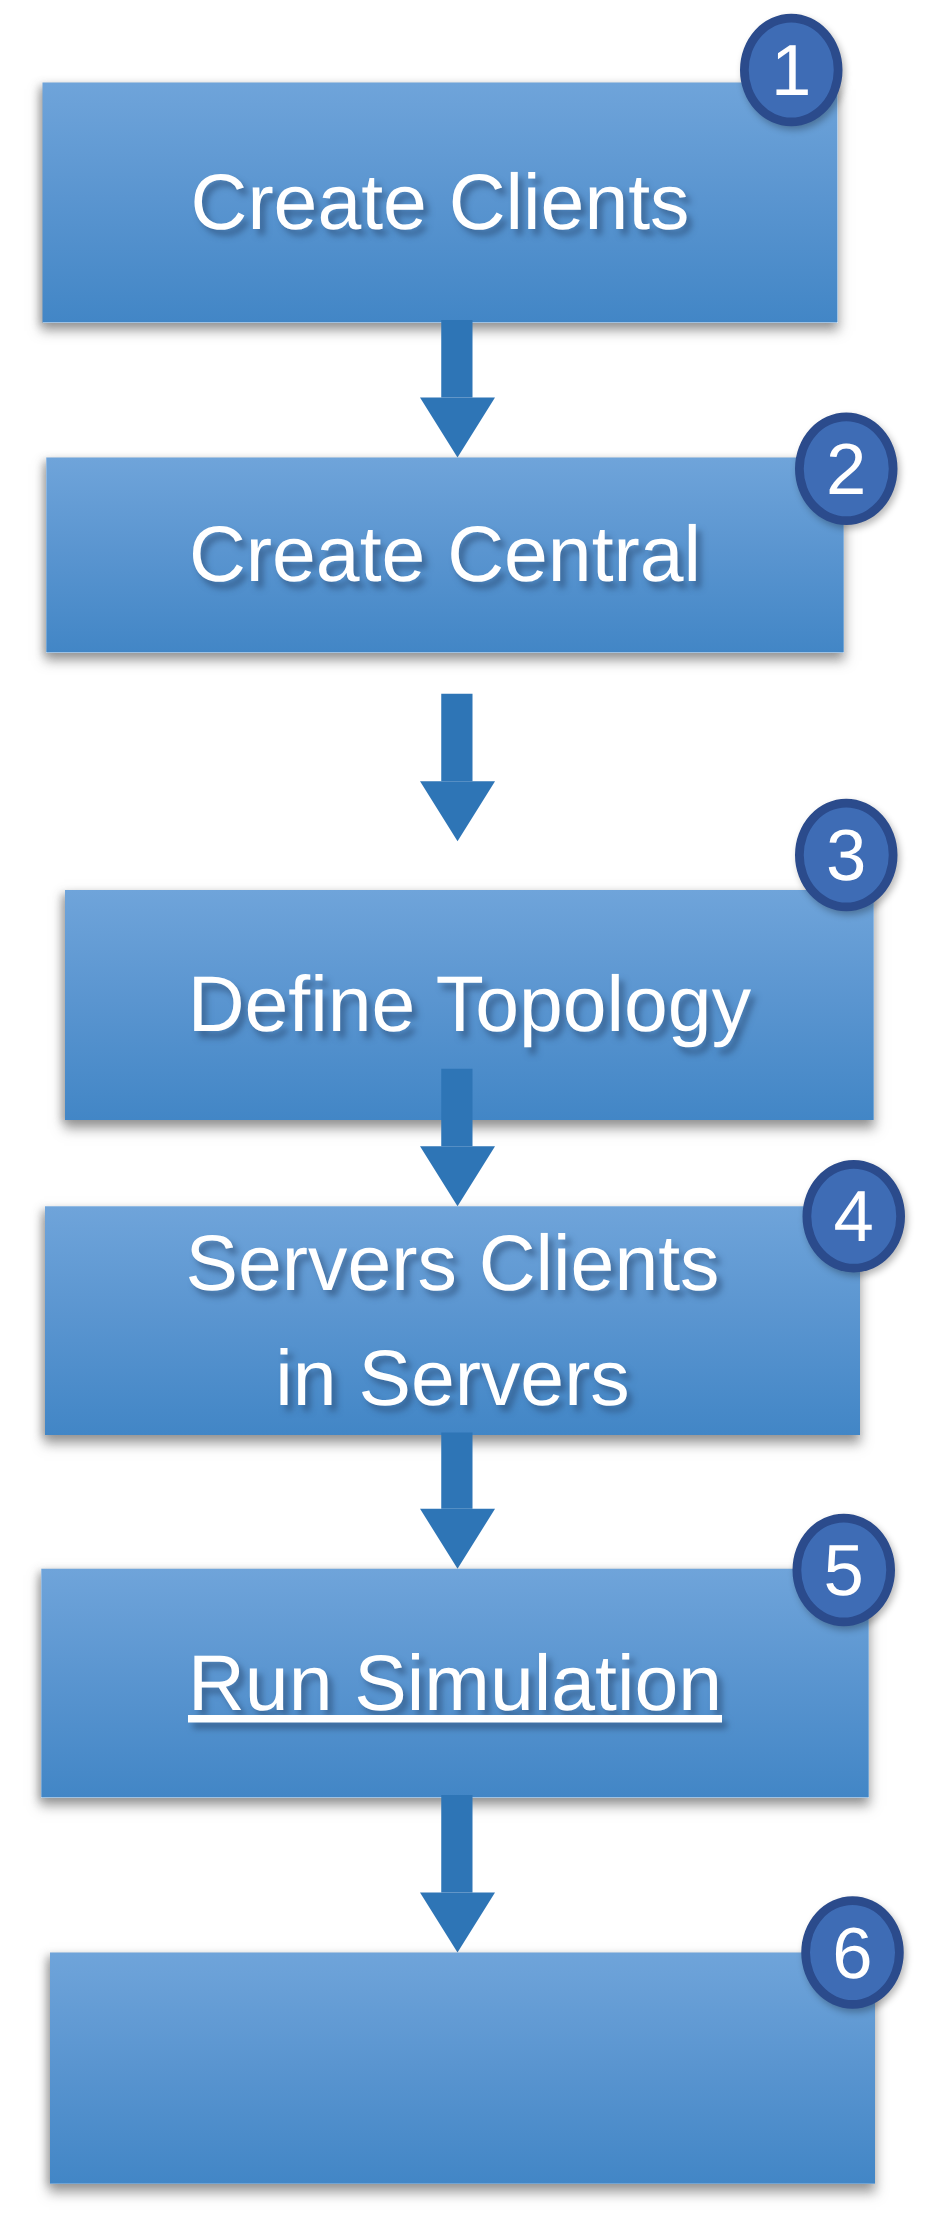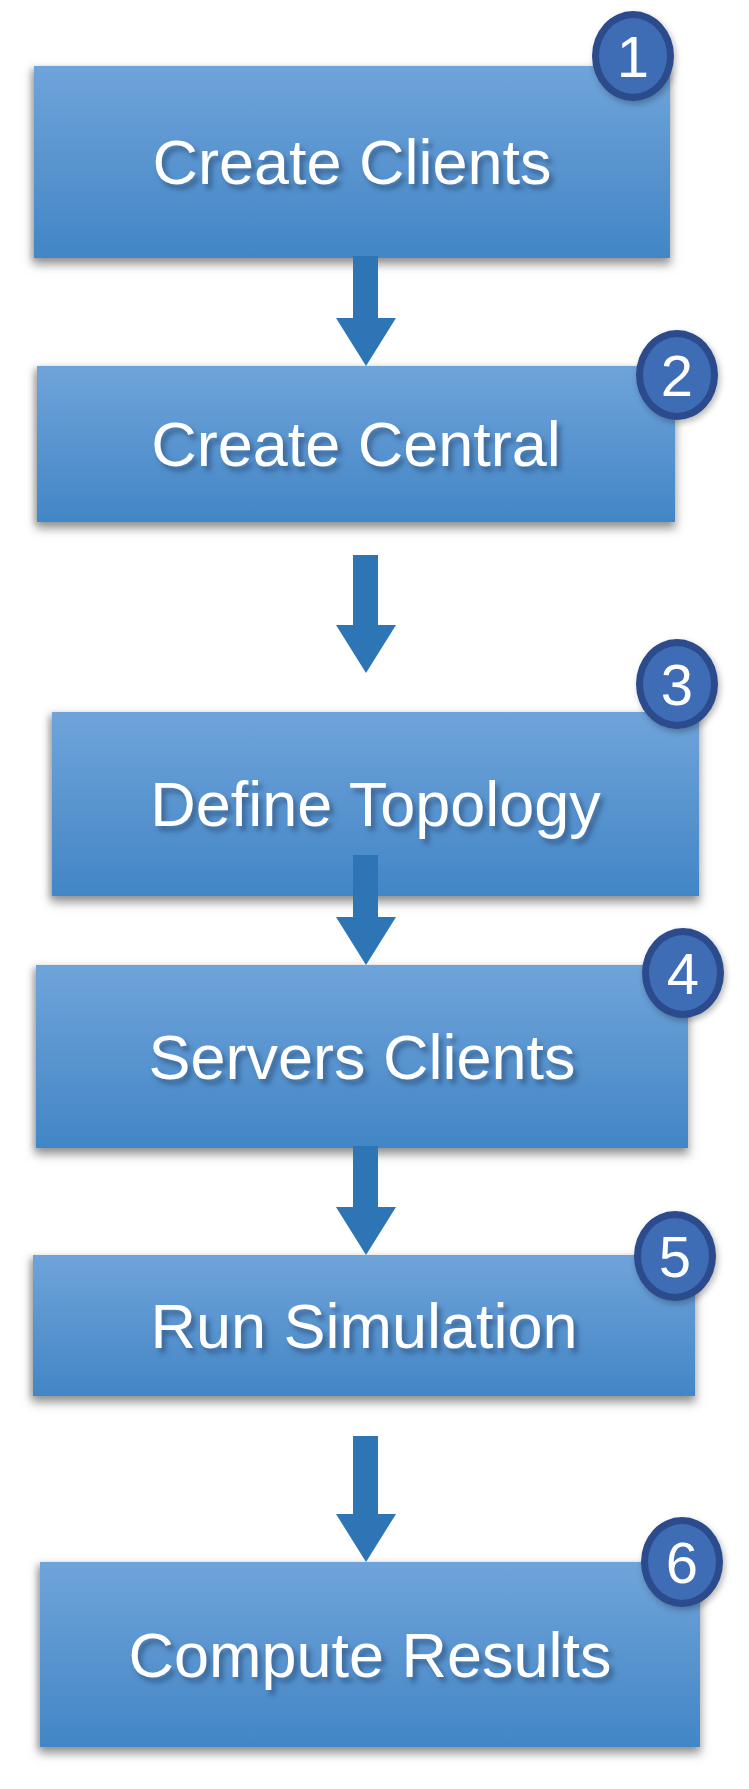--- a/index.html
+++ b/index.html
@@ -28,21 +28,21 @@
     display: block;
     font-size: 63px;
     line-height: 92px;
     white-space: nowrap;
     text-shadow: 4px 5px 5px rgba(40,72,112,0.60);
   }
   .b1 { left: 34px;  top: 66px;   width: 636px; height: 192px; }
   .b2 { left: 37px;  top: 366px;  width: 638px; height: 156px; }
   .b3 { left: 52px;  top: 673px;  width: 647px; height: 184px; margin-top: 39px; }
   .b4 { left: 36px;  top: 965px;  width: 652px; height: 183px; }
-  .b5 { left: 33px;  top: 1255px; width: 662px; height: 141px; }
+  .b5 { left: 33px;  top: 1255px; width: 662px; height: 183px; text-decoration: underline; }
   .b6 { left: 40px;  top: 1562px; width: 660px; height: 185px; }
 
   
   .badge {
     position: absolute;
     width: 68px;
     height: 76px;
     border: 7px solid #2B4B8C;
     border-radius: 50%;
     background: #3E6CB5;
@@ -113,38 +113,38 @@
   </div>
   <div class="badge g3">
     <span>3</span>
   </div>
 
   <div class="arrow-shaft s3"></div>
   <div class="arrow-head h3"></div>
 
   <div class="box b4">
     <span class="line">Servers Clients</span>
+    <span class="line">in Servers</span>
   </div>
   <div class="badge g4">
     <span>4</span>
   </div>
 
   <div class="arrow-shaft s4"></div>
   <div class="arrow-head h4"></div>
 
   <div class="box b5">
     <span class="line">Run Simulation</span>
   </div>
   <div class="badge g5">
     <span>5</span>
   </div>
 
   <div class="arrow-shaft s5"></div>
   <div class="arrow-head h5"></div>
 
   <div class="box b6">
-    <span class="line">Compute Results</span>
   </div>
   <div class="badge g6">
     <span>6</span>
   </div>
 
 </div>
 
 </body></html>

